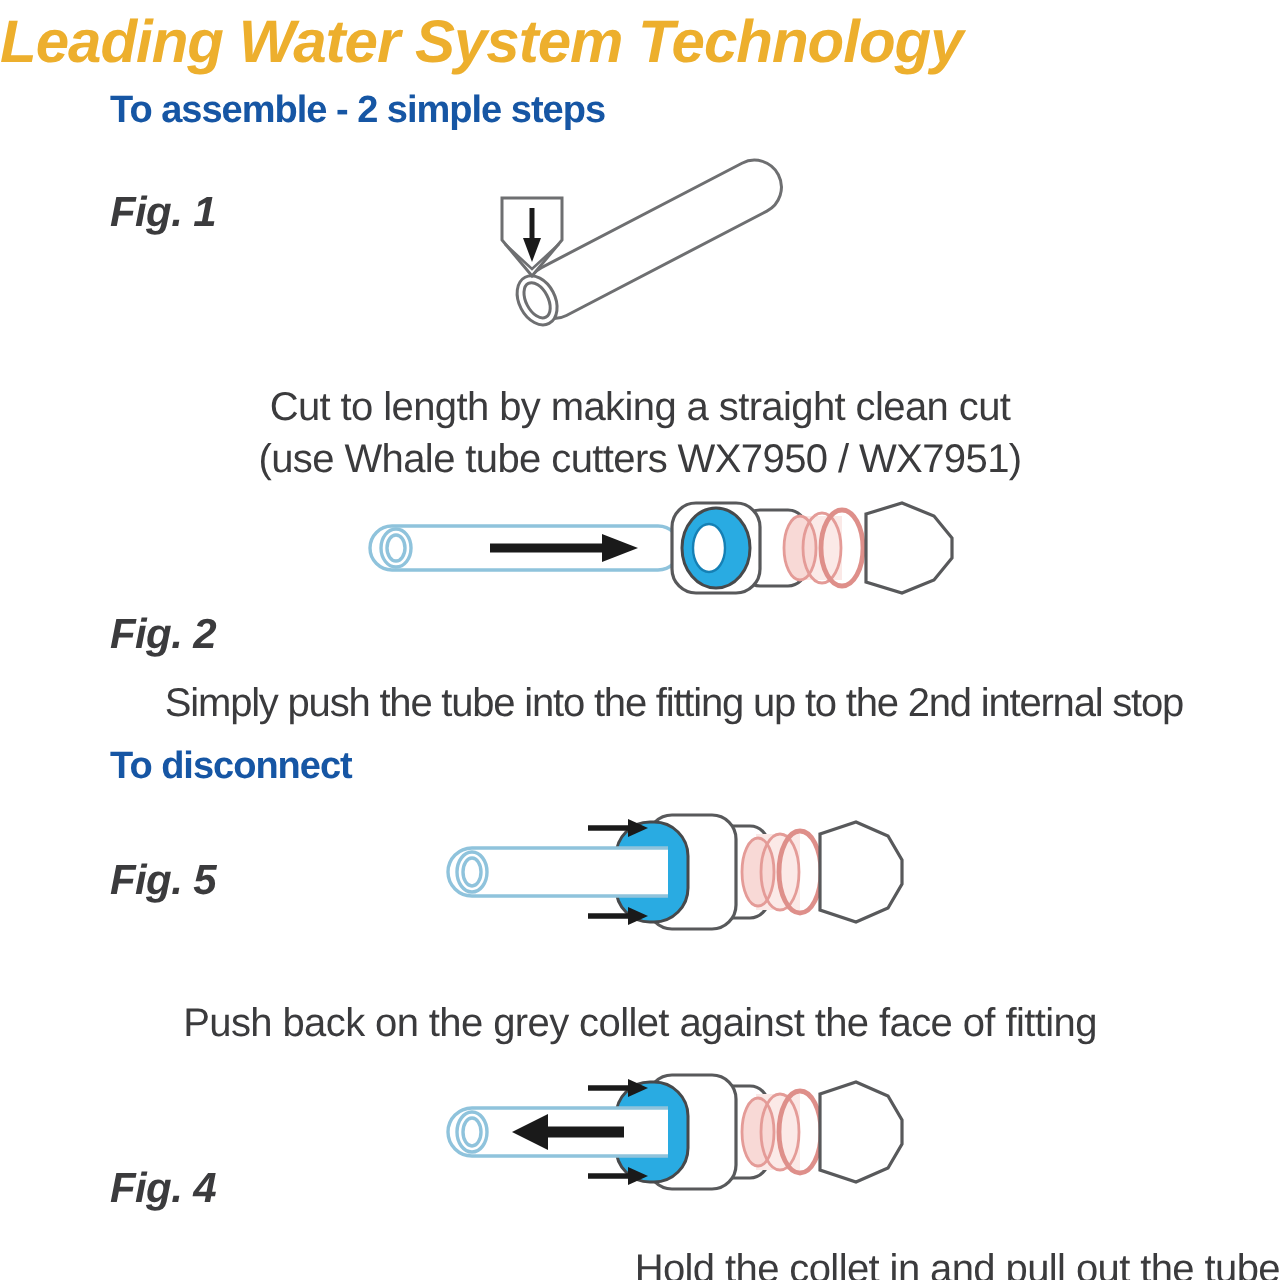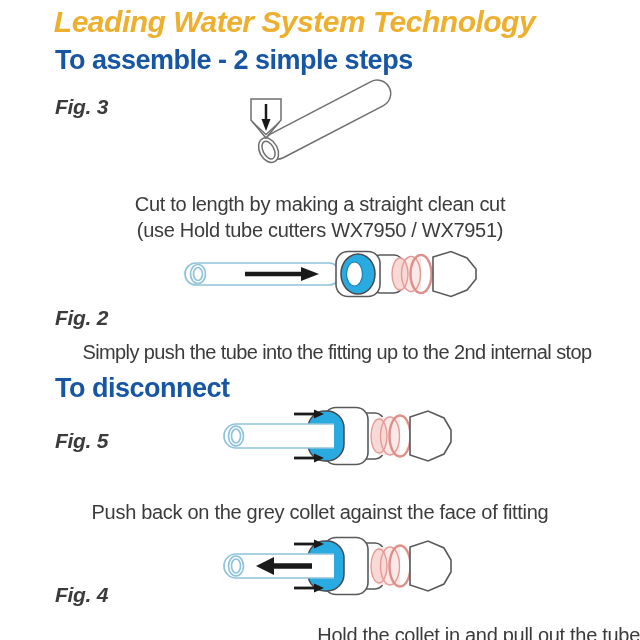--- a/index.html
+++ b/index.html
@@ -4,26 +4,26 @@
 <style>
   html,body{margin:0;padding:0;}
   body{
     width:640px;height:640px;background:#ffffff;position:relative;overflow:hidden;
     font-family:"Liberation Sans", sans-serif;
     -webkit-font-smoothing:antialiased;
   }
   .abs{position:absolute;}
 
   .title{
-    top:5px;left:0;width:589px;text-align:center;
+    top:5px;left:0;width:589px;
     font-size:30px;font-weight:bold;font-style:italic;
     color:var(--title_gold);letter-spacing:-0.5px;
   }
   .section-heading{
-    left:55px;font-size:27px;font-weight:bold;
+    left:55px;font-size:19px;font-weight:bold;
     color:var(--heading_blue);letter-spacing:-0.5px;
   }
   .fig-label{
     left:55px;font-size:21px;font-weight:bold;font-style:italic;
     color:var(--text_dark);letter-spacing:-0.3px;
   }
   .caption{
     left:0;width:640px;text-align:center;
     font-size:20px;color:var(--text_dark);letter-spacing:-0.3px;margin-top:14px;
   }
@@ -45,36 +45,36 @@
   .blk    {fill:#1a1a1a;stroke:none;}
   .blkln  {fill:none;stroke:#1a1a1a;}
 </style>
 </head>
 <body>
 
 <div class="abs title">Leading Water System Technology</div>
 
 <div class="abs section-heading" style="top:45px;">To assemble - 2 simple steps</div>
 
-<div class="abs fig-label" style="top:95px;">Fig. 3</div>
+<div class="abs fig-label" style="top:95px;">Fig. 1</div>
 <svg class="abs" style="left:228px;top:54px;" width="180" height="128" viewBox="0 0 180 128">
   <g transform="translate(37,98) rotate(-27.5)">
     <rect x="0" y="-13.5" width="140" height="27" rx="13.5" class="greyo"></rect>
     <ellipse cx="4" cy="0" rx="9" ry="13" class="greyo"></ellipse>
     <ellipse cx="4" cy="0" rx="5.5" ry="9.5" class="greyo"></ellipse>
   </g>
   <g>
     <path d="M23,45 L53,45 L53,66 L38,84 L23,66 Z" class="greyo"></path>
     <path d="M24.5,68 L38,80.5 L51.5,68" class="greyln"></path>
     <path d="M38,50 V67" class="blkln" stroke-width="2.5"></path>
     <polygon points="33.5,65 42.5,65 38,77" class="blk"></polygon>
   </g>
 </svg>
 <div class="abs caption" style="top:179px;">Cut to length by making a straight clean cut</div>
-<div class="abs caption" style="top:205px;">(use Hold tube cutters WX7950 / WX7951)</div>
+<div class="abs caption" style="top:205px;">(use Whale tube cutters WX7950 / WX7951)</div>
 
 <div class="abs fig-label" style="top:262px;margin-top:44px;">Fig. 2</div>
 <svg class="abs" style="left:183px;top:246px;" width="298" height="56" viewBox="0 0 298 56">
   <g>
     <rect x="2" y="17" width="155" height="22" rx="11" class="tubeo"></rect>
     <ellipse cx="15" cy="28" rx="7.5" ry="9.5" class="tubeo"></ellipse>
     <ellipse cx="15" cy="28" rx="4.5" ry="6.5" class="tubeo"></ellipse>
   </g>
   <g>
     <path d="M62,28 H118" class="blkln" stroke-width="4.5"></path>

